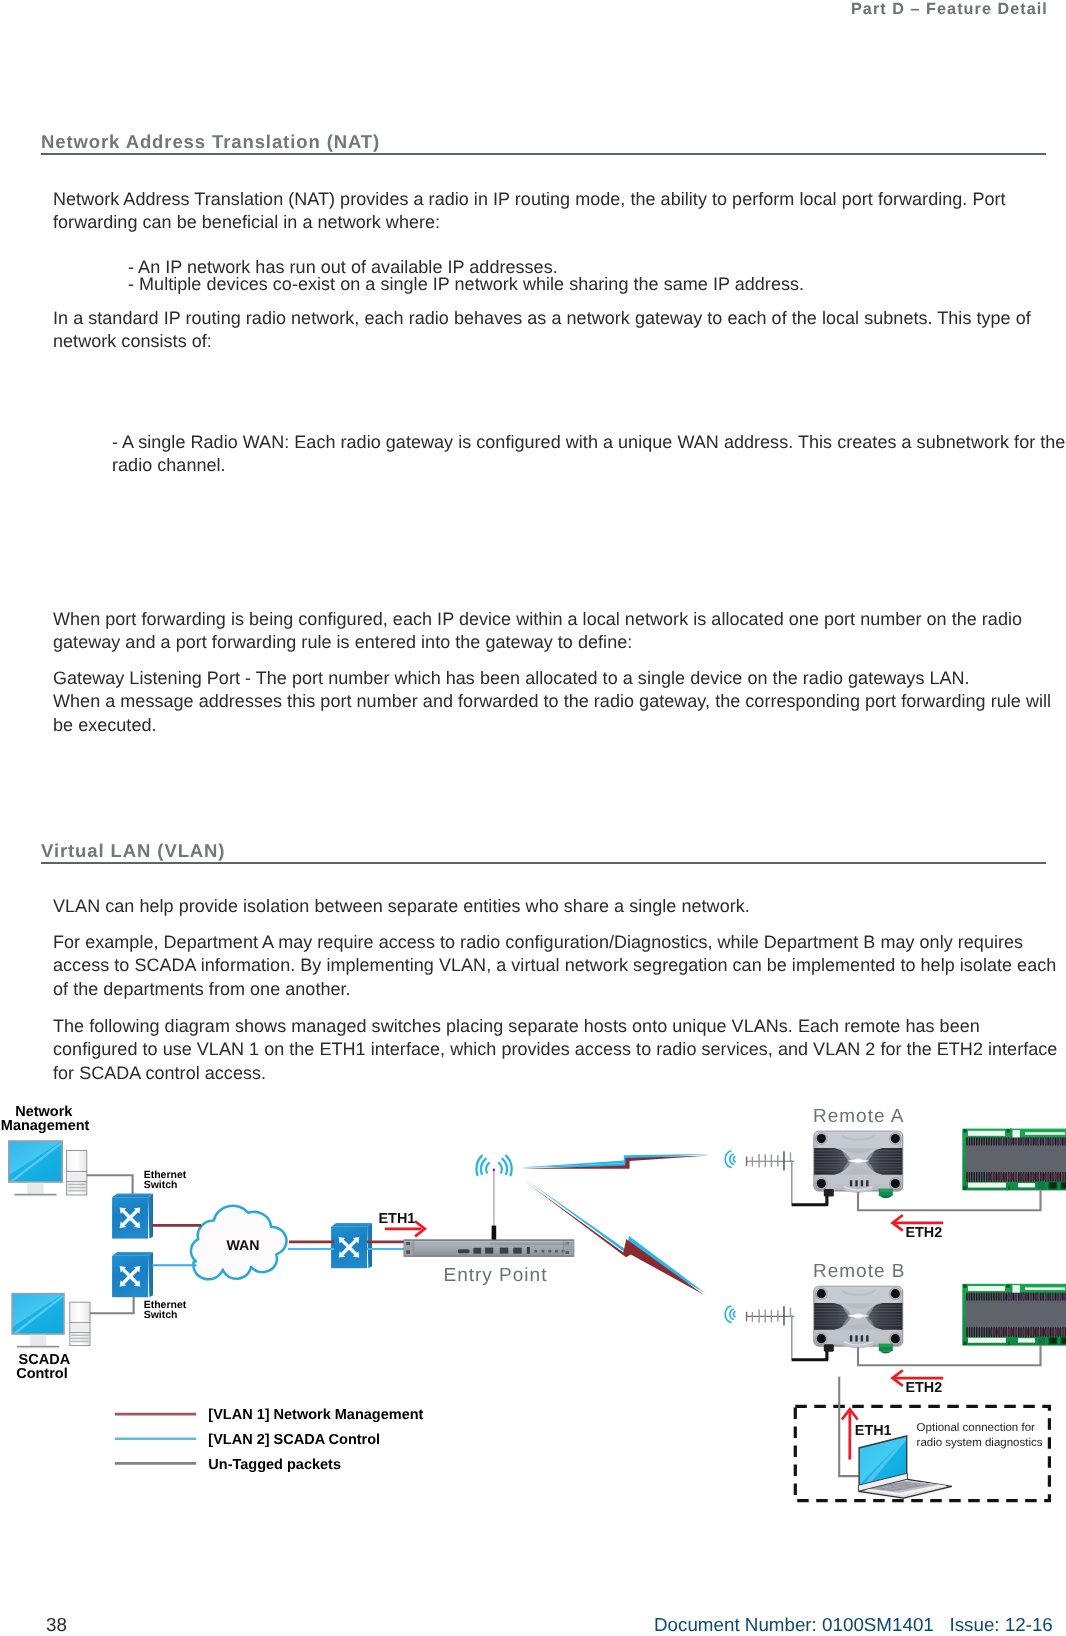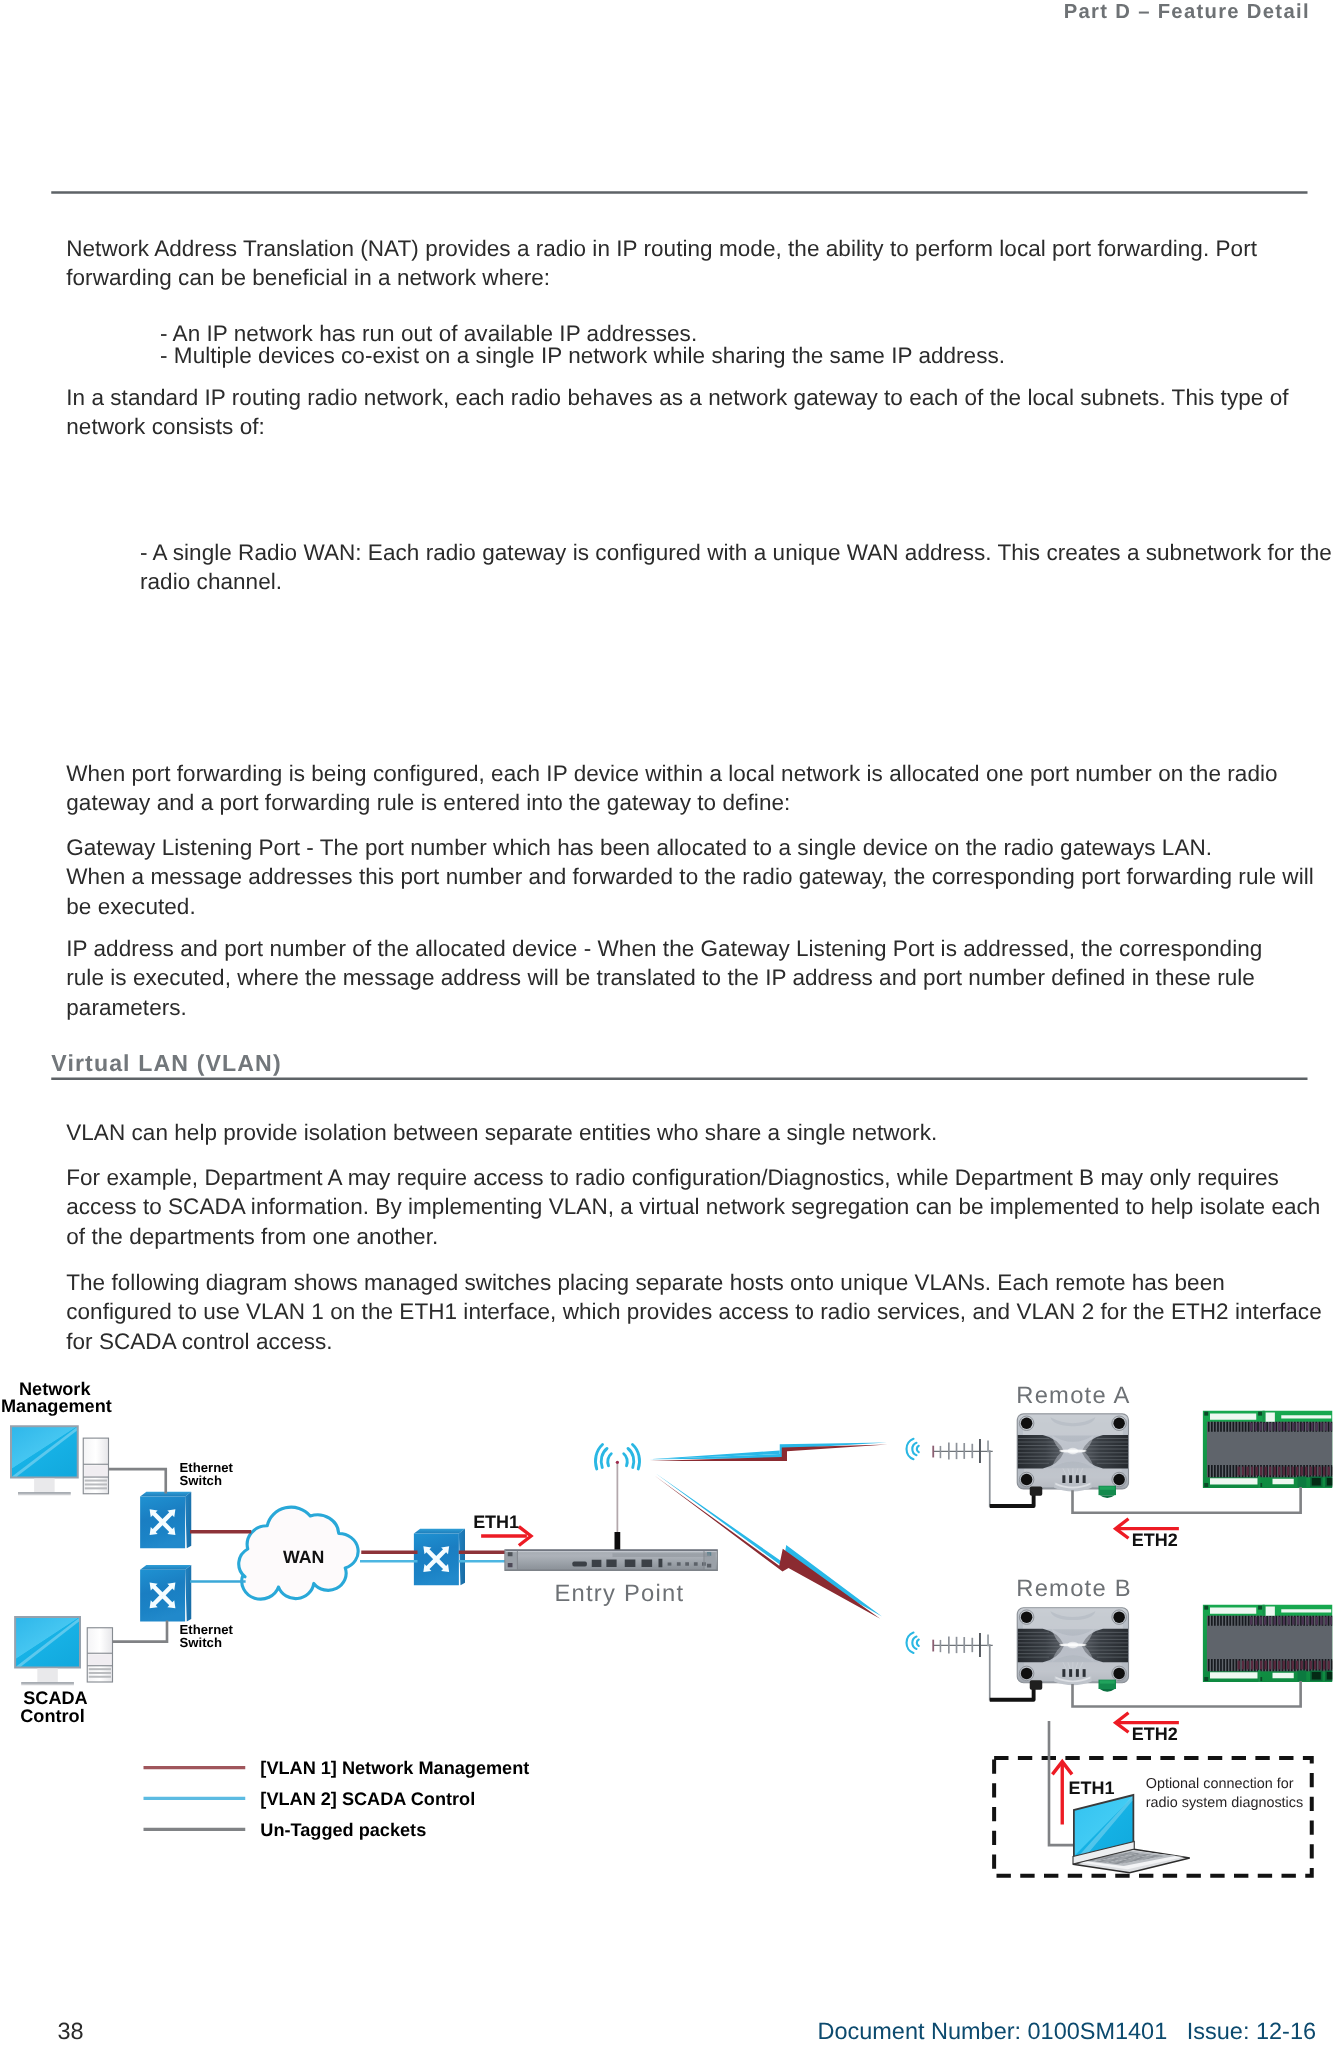--- a/index.html
+++ b/index.html
@@ -19,31 +19,31 @@
   .dsmall{font-family:"Liberation Sans",sans-serif;font-size:11.5px;fill:#231f20;}
   .dsw{font-family:"Liberation Sans",sans-serif;font-size:10.5px;font-weight:bold;fill:#000;}
   .dleg{font-family:"Liberation Sans",sans-serif;font-size:14.5px;font-weight:bold;fill:#000;}
 </style>
 </head>
 <body>
 
 <div class="page">
   <div class="runhead">Part D – Feature Detail</div>
 
+  <div class="h2" style="top:131px">Network Address Translation (NAT)</div>
   <div class="h2rule" style="top:153px"></div>
 
   <p class="body" style="left:41px;top:176px;width:1000px">Network Address Translation (NAT) provides a radio in IP routing mode, the ability to perform local port forwarding. Port forwarding can be beneficial in a network where:</p>
   <p class="body" style="left:116px;top:244px;width:940px">- An IP network has run out of available IP addresses.</p>
   <p class="body" style="left:116px;top:261px;width:940px">- Multiple devices co-exist on a single IP network while sharing the same IP address.</p>
   <p class="body" style="left:41px;top:295px;width:1000px">In a standard IP routing radio network, each radio behaves as a network gateway to each of the local subnets. This type of network consists of:</p>
   <p class="body" style="left:100px;top:419px;width:956px">- A single Radio WAN: Each radio gateway is configured with a unique WAN address. This creates a subnetwork for the radio channel.</p>
   <p class="body" style="left:41px;top:596px;width:1002px">When port forwarding is being configured, each IP device within a local network is allocated one port number on the radio gateway and a port forwarding rule is entered into the gateway to define:</p>
   <p class="body" style="left:41px;top:655px;width:1008px;white-space:pre-line">Gateway Listening Port - The port number which has been allocated to a single device on the radio gateways LAN.
 When a message addresses this port number and forwarded to the radio gateway, the corresponding port forwarding rule will be executed.</p>
-  <p class="body" style="left:41px;top:736px;width:986px">IP address and port number of the allocated device - When the Gateway Listening Port is addressed, the corresponding rule is executed, where the message address will be translated to the IP address and port number defined in these rule parameters.</p>
 
   <div class="h2" style="top:840px">Virtual LAN (VLAN)</div>
   <div class="h2rule" style="top:862px"></div>
 
   <p class="body" style="left:41px;top:883px;width:1002px">VLAN can help provide isolation between separate entities who share a single network.</p>
   <p class="body" style="left:41px;top:919px;width:1008px">For example, Department A may require access to radio configuration/Diagnostics, while Department B may only requires access to SCADA information. By implementing VLAN, a virtual network segregation can be implemented to help isolate each of the departments from one another.</p>
   <p class="body" style="left:41px;top:1003px;width:1016px">The following diagram shows managed switches placing separate hosts onto unique VLANs. Each remote has been configured to use VLAN 1 on the ETH1 interface, which provides access to radio services, and VLAN 2 for the ETH2 interface for SCADA control access.</p>
 
   <svg id="diagram" width="1066" height="1636" viewBox="0 0 1066 1636">
 <defs>

